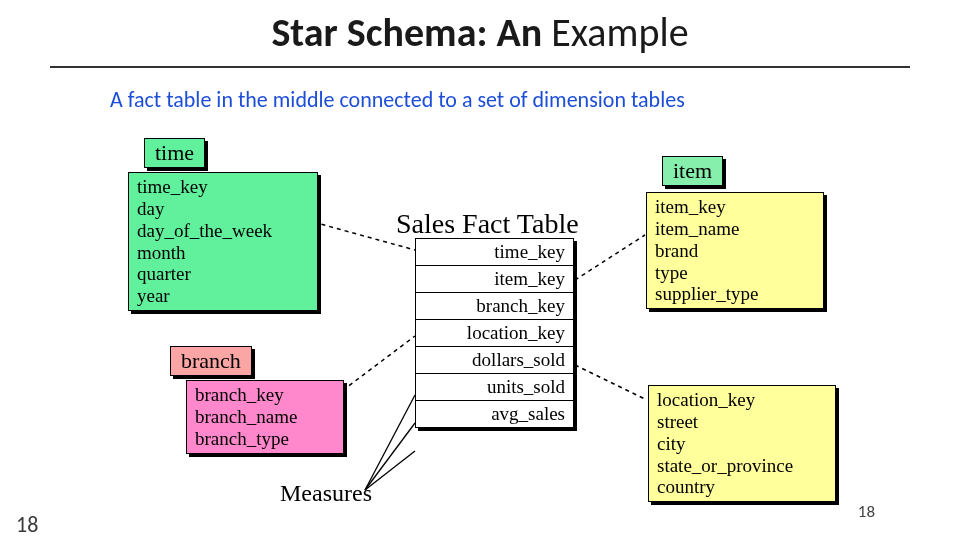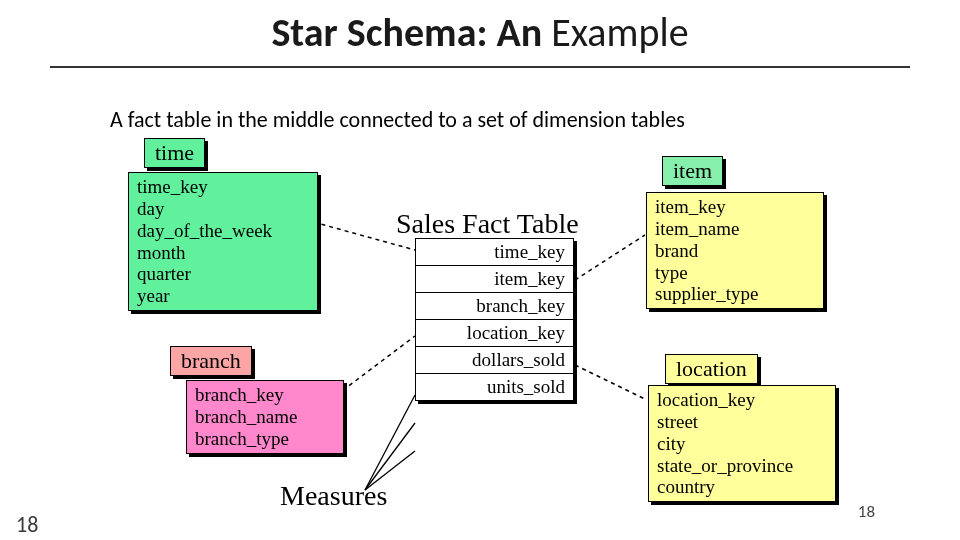--- a/index.html
+++ b/index.html
@@ -37,22 +37,21 @@
     width: 860px;
     height: 0;
     border-top: 2px solid #333;
   }
   .subtitle {
     position: absolute;
     top: 86px;
     left: 110px;
     font-family: Calibri, Arial, sans-serif;
     font-size: 22px;
-    color: #000000;
-    margin-top: 20px;
+    color: #1d4ed8;
   }
   .box {
     position: absolute;
     border: 1.5px solid #000;
     box-shadow: 3px 3px 0 #000;
     padding: 3px 8px;
     font-size: 19px;
     line-height: 1.15;
   }
   .label-box {
@@ -88,21 +87,21 @@
     padding: 2px 8px;
     text-align: right;
     font-size: 19px;
   }
   .fact-table .cell:last-child { border-bottom: none; }
 
   .measures-lbl {
     position: absolute;
     left: 280px;
     top: 480px;
-    font-size: 28px;
+    font-size: 24px;
   }
   .pagenum-big {
     position: absolute;
     left: 16px;
     bottom: 2px;
     font-family: Calibri, Arial, sans-serif;
     font-size: 22px;
     color: #3a3a3a;
   }
   .pagenum-small {
@@ -161,34 +160,34 @@
 item_name
 brand
 type
 supplier_type</div>
 
   <div class="box label-box branch-label">branch</div>
   <div class="box branch-attrs" style="white-space:pre;">branch_key
 branch_name
 branch_type</div>
 
-  <div class="box label-box loc-label">location</div>
   <div class="box loc-attrs" style="white-space:pre;">location_key
 street
 city
 state_or_province
 country</div>
 
   <div class="fact-title">Sales Fact Table</div>
   <div class="fact-table">
     <div class="cell">time_key</div>
     <div class="cell">item_key</div>
     <div class="cell">branch_key</div>
     <div class="cell">location_key</div>
     <div class="cell">dollars_sold</div>
     <div class="cell">units_sold</div>
+    <div class="cell">avg_sales</div>
   </div>
 
   <div class="measures-lbl">Measures</div>
 
   <div class="pagenum-big">18</div>
   <div class="pagenum-small">18</div>
 </div>
 
 </body></html>

